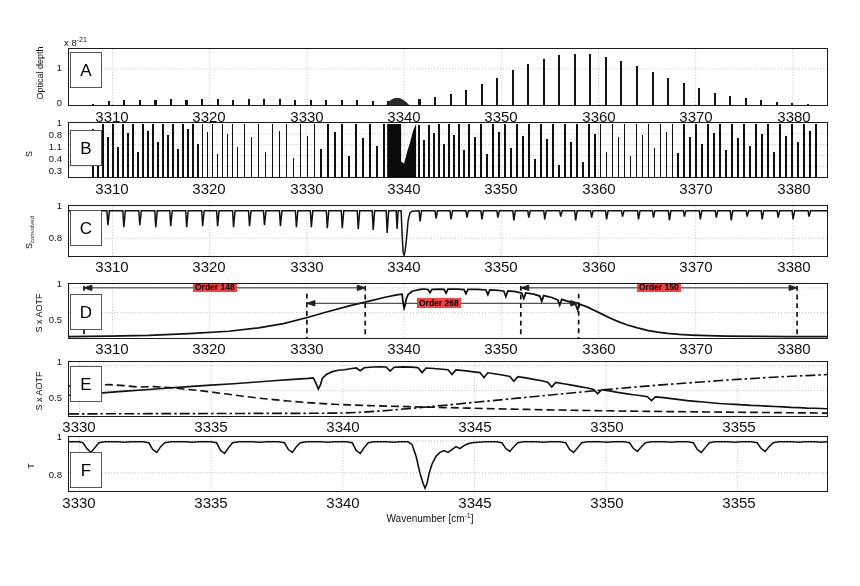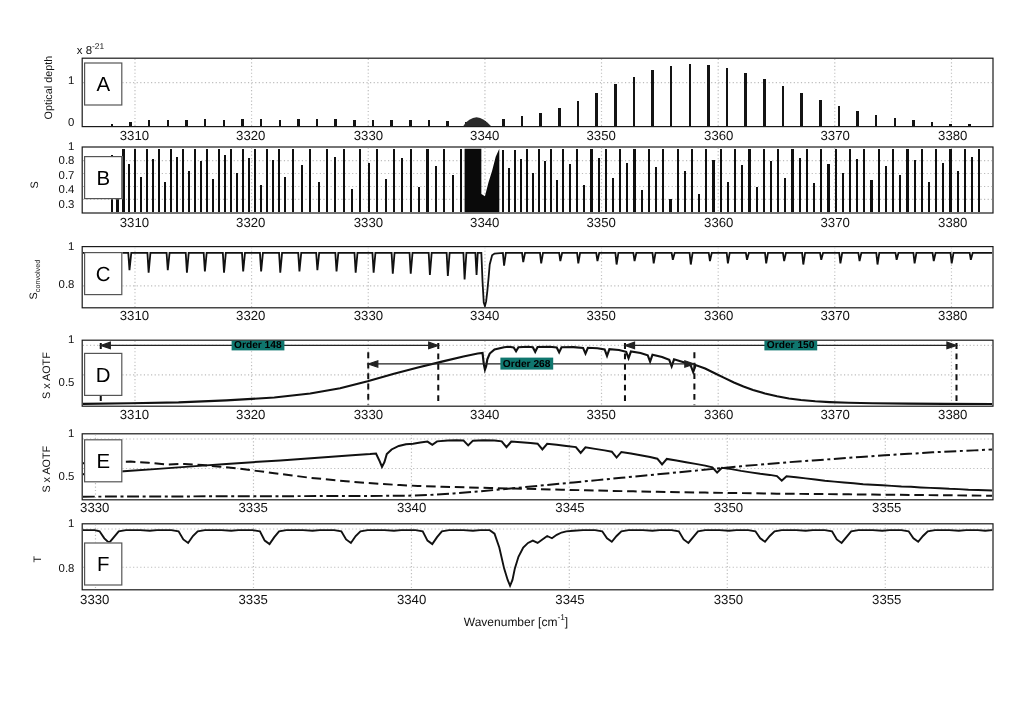--- a/index.html
+++ b/index.html
@@ -5,29 +5,29 @@
   html,body{margin:0;padding:0;background:#fff;}
   body{width:860px;height:586px;font-family:"Liberation Sans",sans-serif;overflow:hidden;}
   #figure{position:relative;width:860px;height:586px;background:#fff;}
   .panel{position:absolute;}
   .axes{position:absolute;border:1px solid #1a1a1a;background:#fff;box-sizing:border-box;overflow:hidden;}
   .plotsvg{position:absolute;left:0;top:0;width:100%;height:100%;}
   .ylab{position:absolute;font-size:9px;color:#111;transform-origin:center center;
         white-space:nowrap;text-align:center;}
   .ylab span.sub{font-size:6px;vertical-align:-2px;}
   .ytick{position:absolute;font-size:9.5px;color:#111;text-align:right;white-space:nowrap;}
-  .xtick{position:absolute;font-size:11px;color:#111;text-align:center;white-space:nowrap;}
+  .xtick{position:absolute;font-size:15px;color:#111;text-align:center;white-space:nowrap;}
   .plabel{position:absolute;border:1.4px solid #555;background:#fff;color:#000;
           font-size:17px;line-height:1;display:flex;align-items:center;justify-content:center;
           font-family:"Liberation Sans",sans-serif;z-index:6;}
   .expolab{position:absolute;font-size:9.5px;color:#111;white-space:nowrap;}
   .expolab sup{font-size:7px;}
   .xaxislabel{position:absolute;font-size:10px;color:#111;text-align:center;width:100%;}
   .xaxislabel sup{font-size:7px;}
-  .ordlab{position:absolute;font-size:8.5px;font-weight:bold;color:#000;background:#0f766e;
+  .ordlab{position:absolute;font-size:8.5px;font-weight:bold;color:#000;background:#ef4444;
           padding:0 2px;white-space:nowrap;z-index:5;}
 </style>
 </head>
 <body>
 
 <div id="figure">
 
   <div class="expolab" style="left:64px;top:36px;">
     <span>x 8</span><sup>-21</sup>
   </div>
@@ -110,21 +110,21 @@
     <div class="xtick" style="left:579px;top:108px;width:40px;">3360</div>
     <div class="xtick" style="left:676px;top:108px;width:40px;">3370</div>
     <div class="xtick" style="left:774px;top:108px;width:40px;">3380</div>
     <div class="plabel" style="left:70px;top:52px;width:30px;height:34px;">A</div>
   </div>
 
   <div class="panel" style="left:0;top:118px;width:860px;height:78px;">
     <div class="ylab" style="left:14px;top:31px;width:30px;transform:rotate(-90deg);">S</div>
     <div class="ytick" style="left:36px;top:-1px;width:26px;">1</div>
     <div class="ytick" style="left:36px;top:11px;width:26px;">0.8</div>
-    <div class="ytick" style="left:36px;top:23px;width:26px;">0.7</div>
+    <div class="ytick" style="left:36px;top:23px;width:26px;">1.1</div>
     <div class="ytick" style="left:36px;top:35px;width:26px;">0.4</div>
     <div class="ytick" style="left:36px;top:47px;width:26px;">0.3</div>
     <div class="axes" style="left:68px;top:4px;width:760px;height:56px;">
       <svg class="plotsvg" viewBox="0 0 760 56" preserveAspectRatio="none">
         <g stroke="#bdbdbd" stroke-width="1" stroke-dasharray="1,2">
           <line x1="43.6" y1="0" x2="43.6" y2="56"></line>
             <line x1="141" y1="0" x2="141" y2="56"></line>
           <line x1="238.5" y1="0" x2="238.5" y2="56"></line>
             <line x1="336" y1="0" x2="336" y2="56"></line>
           <line x1="433.4" y1="0" x2="433.4" y2="56"></line>

